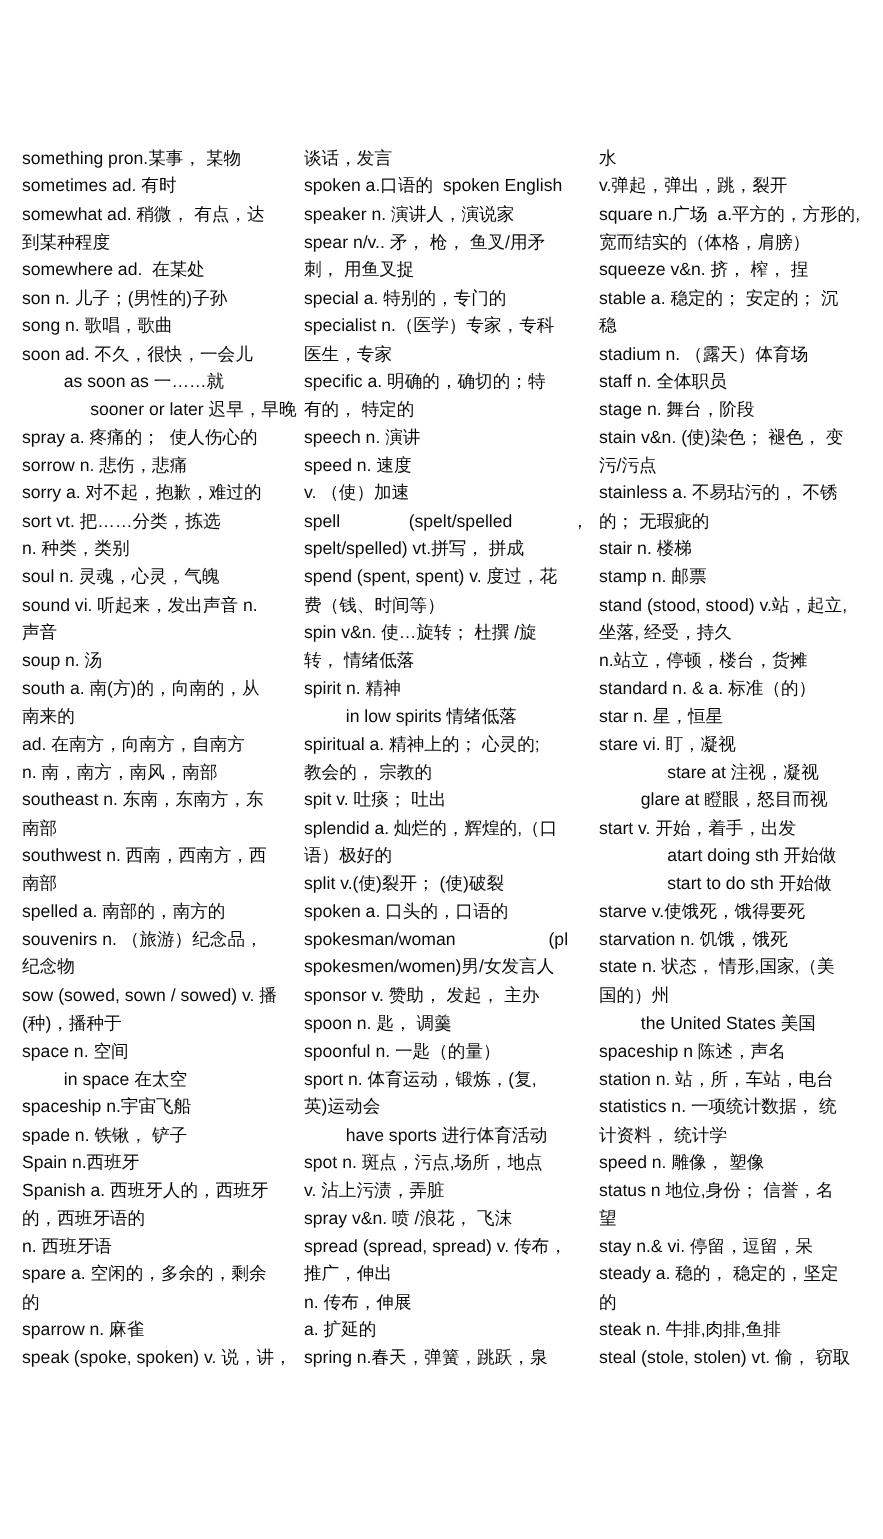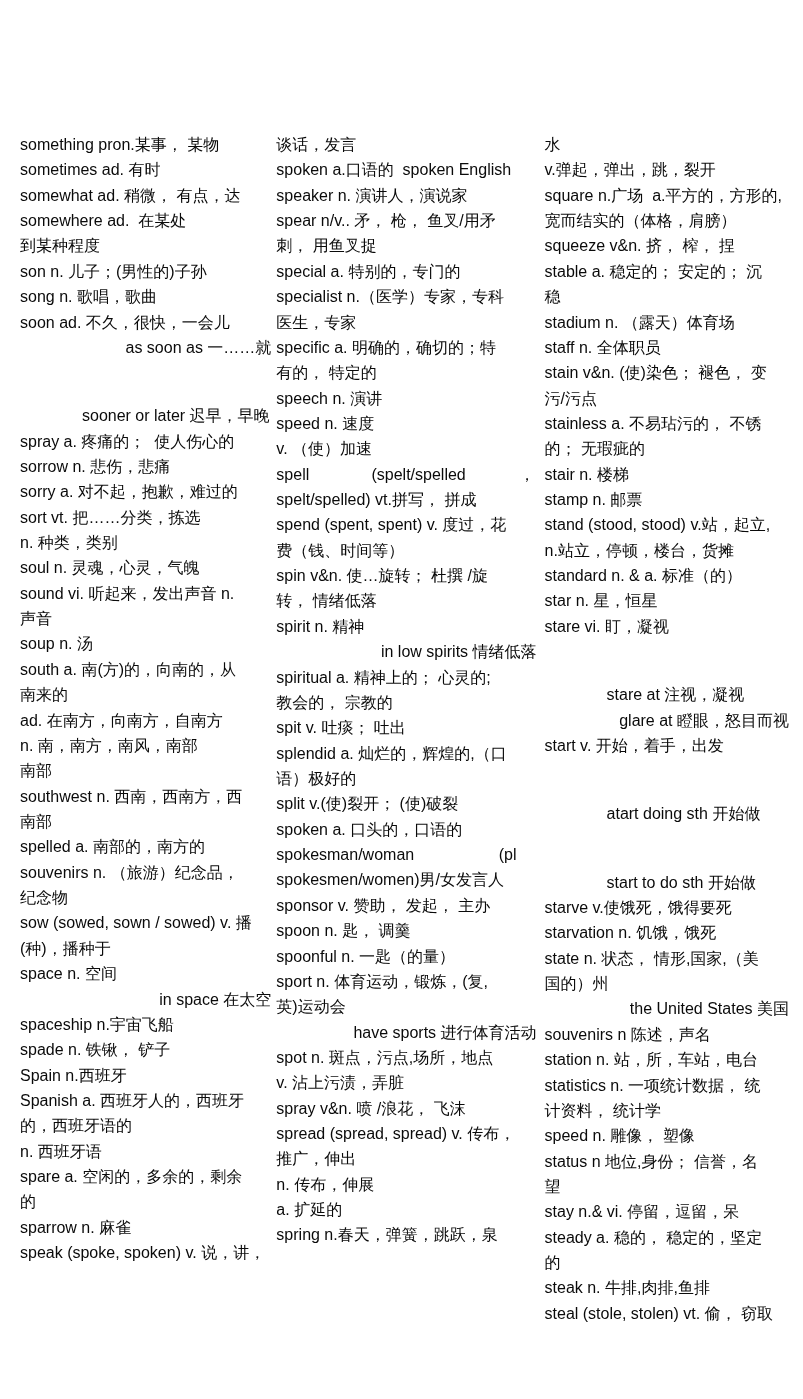--- a/index.html
+++ b/index.html
@@ -35,52 +35,53 @@
   .col-1 { width: 262px; padding-left: 6px; }
   .col-2 { width: 270px; padding-left: 5px; }
   .col-3 { width: 257px; padding-left: 8px; }
 
   .entry {
     margin: 0;
     padding: 0;
     white-space: pre-wrap;
     word-break: break-word;
   }
-  .indent-1 { padding-left: 38px; text-align: right; }
-  .indent-2 { padding-left: 62px; margin-top: 43px; }
+  .indent-1 { padding-left: 38px; }
+  .indent-2 { padding-left: 62px; }
 </style>
 </head>
 <body>
 
 <div class="page">
   <div class="columns">
     <div class="col col-1">
         <p class="entry ">something pron.某事， 某物</p>
         <p class="entry ">sometimes ad. 有时</p>
         <p class="entry ">somewhat ad. 稍微， 有点，达</p>
+        <p class="entry ">到某种程度</p>
         <p class="entry ">somewhere ad.  在某处</p>
-        <p class="entry ">到某种程度</p>
         <p class="entry ">son n. 儿子；(男性的)子孙</p>
         <p class="entry ">song n. 歌唱，歌曲</p>
         <p class="entry ">soon ad. 不久，很快，一会儿</p>
         <p class="entry indent-1">as soon as 一……就</p>
         <p class="entry indent-2">sooner or later 迟早，早晚</p>
         <p class="entry ">spray a. 疼痛的；  使人伤心的</p>
         <p class="entry ">sorrow n. 悲伤，悲痛</p>
         <p class="entry ">sorry a. 对不起，抱歉，难过的</p>
         <p class="entry ">sort vt. 把……分类，拣选</p>
         <p class="entry ">n. 种类，类别</p>
         <p class="entry ">soul n. 灵魂，心灵，气魄</p>
         <p class="entry ">sound vi. 听起来，发出声音 n.</p>
         <p class="entry ">声音</p>
         <p class="entry ">soup n. 汤</p>
         <p class="entry ">south a. 南(方)的，向南的，从</p>
         <p class="entry ">南来的</p>
         <p class="entry ">ad. 在南方，向南方，自南方</p>
         <p class="entry ">n. 南，南方，南风，南部</p>
+        <p class="entry ">southeast n. 东南，东南方，东</p>
         <p class="entry ">南部</p>
         <p class="entry ">southwest n. 西南，西南方，西</p>
         <p class="entry ">南部</p>
         <p class="entry ">spelled a. 南部的，南方的</p>
         <p class="entry ">souvenirs n. （旅游）纪念品，</p>
         <p class="entry ">纪念物</p>
         <p class="entry ">sow (sowed, sown / sowed) v. 播</p>
         <p class="entry ">(种)，播种于</p>
         <p class="entry ">space n. 空间</p>
         <p class="entry indent-1">in space 在太空</p>
@@ -144,42 +145,44 @@
     <div class="col col-3">
         <p class="entry ">水</p>
         <p class="entry ">v.弹起，弹出，跳，裂开</p>
         <p class="entry ">square n.广场  a.平方的，方形的,</p>
         <p class="entry ">宽而结实的（体格，肩膀）</p>
         <p class="entry ">squeeze v&amp;n. 挤， 榨， 捏</p>
         <p class="entry ">stable a. 稳定的； 安定的； 沉</p>
         <p class="entry ">稳</p>
         <p class="entry ">stadium n. （露天）体育场</p>
         <p class="entry ">staff n. 全体职员</p>
+        <p class="entry ">stage n. 舞台，阶段</p>
         <p class="entry ">stain v&amp;n. (使)染色； 褪色， 变</p>
         <p class="entry ">污/污点</p>
         <p class="entry ">stainless a. 不易玷污的， 不锈</p>
         <p class="entry ">的； 无瑕疵的</p>
         <p class="entry ">stair n. 楼梯</p>
         <p class="entry ">stamp n. 邮票</p>
         <p class="entry ">stand (stood, stood) v.站，起立,</p>
+        <p class="entry ">坐落, 经受，持久</p>
         <p class="entry ">n.站立，停顿，楼台，货摊</p>
         <p class="entry ">standard n. &amp; a. 标准（的）</p>
         <p class="entry ">star n. 星，恒星</p>
         <p class="entry ">stare vi. 盯，凝视</p>
         <p class="entry indent-2">stare at 注视，凝视</p>
         <p class="entry indent-1">glare at 瞪眼，怒目而视</p>
         <p class="entry ">start v. 开始，着手，出发</p>
         <p class="entry indent-2">atart doing sth 开始做</p>
         <p class="entry indent-2">start to do sth 开始做</p>
         <p class="entry ">starve v.使饿死，饿得要死</p>
         <p class="entry ">starvation n. 饥饿，饿死</p>
         <p class="entry ">state n. 状态， 情形,国家,（美</p>
         <p class="entry ">国的）州</p>
         <p class="entry indent-1">the United States 美国</p>
-        <p class="entry ">souvenirs n 陈述，声名</p>
+        <p class="entry ">spaceship n 陈述，声名</p>
         <p class="entry ">station n. 站，所，车站，电台</p>
         <p class="entry ">statistics n. 一项统计数据， 统</p>
         <p class="entry ">计资料， 统计学</p>
         <p class="entry ">speed n. 雕像， 塑像</p>
         <p class="entry ">status n 地位,身份； 信誉，名</p>
         <p class="entry ">望</p>
         <p class="entry ">stay n.&amp; vi. 停留，逗留，呆</p>
         <p class="entry ">steady a. 稳的， 稳定的，坚定</p>
         <p class="entry ">的</p>
         <p class="entry ">steak n. 牛排,肉排,鱼排</p>

